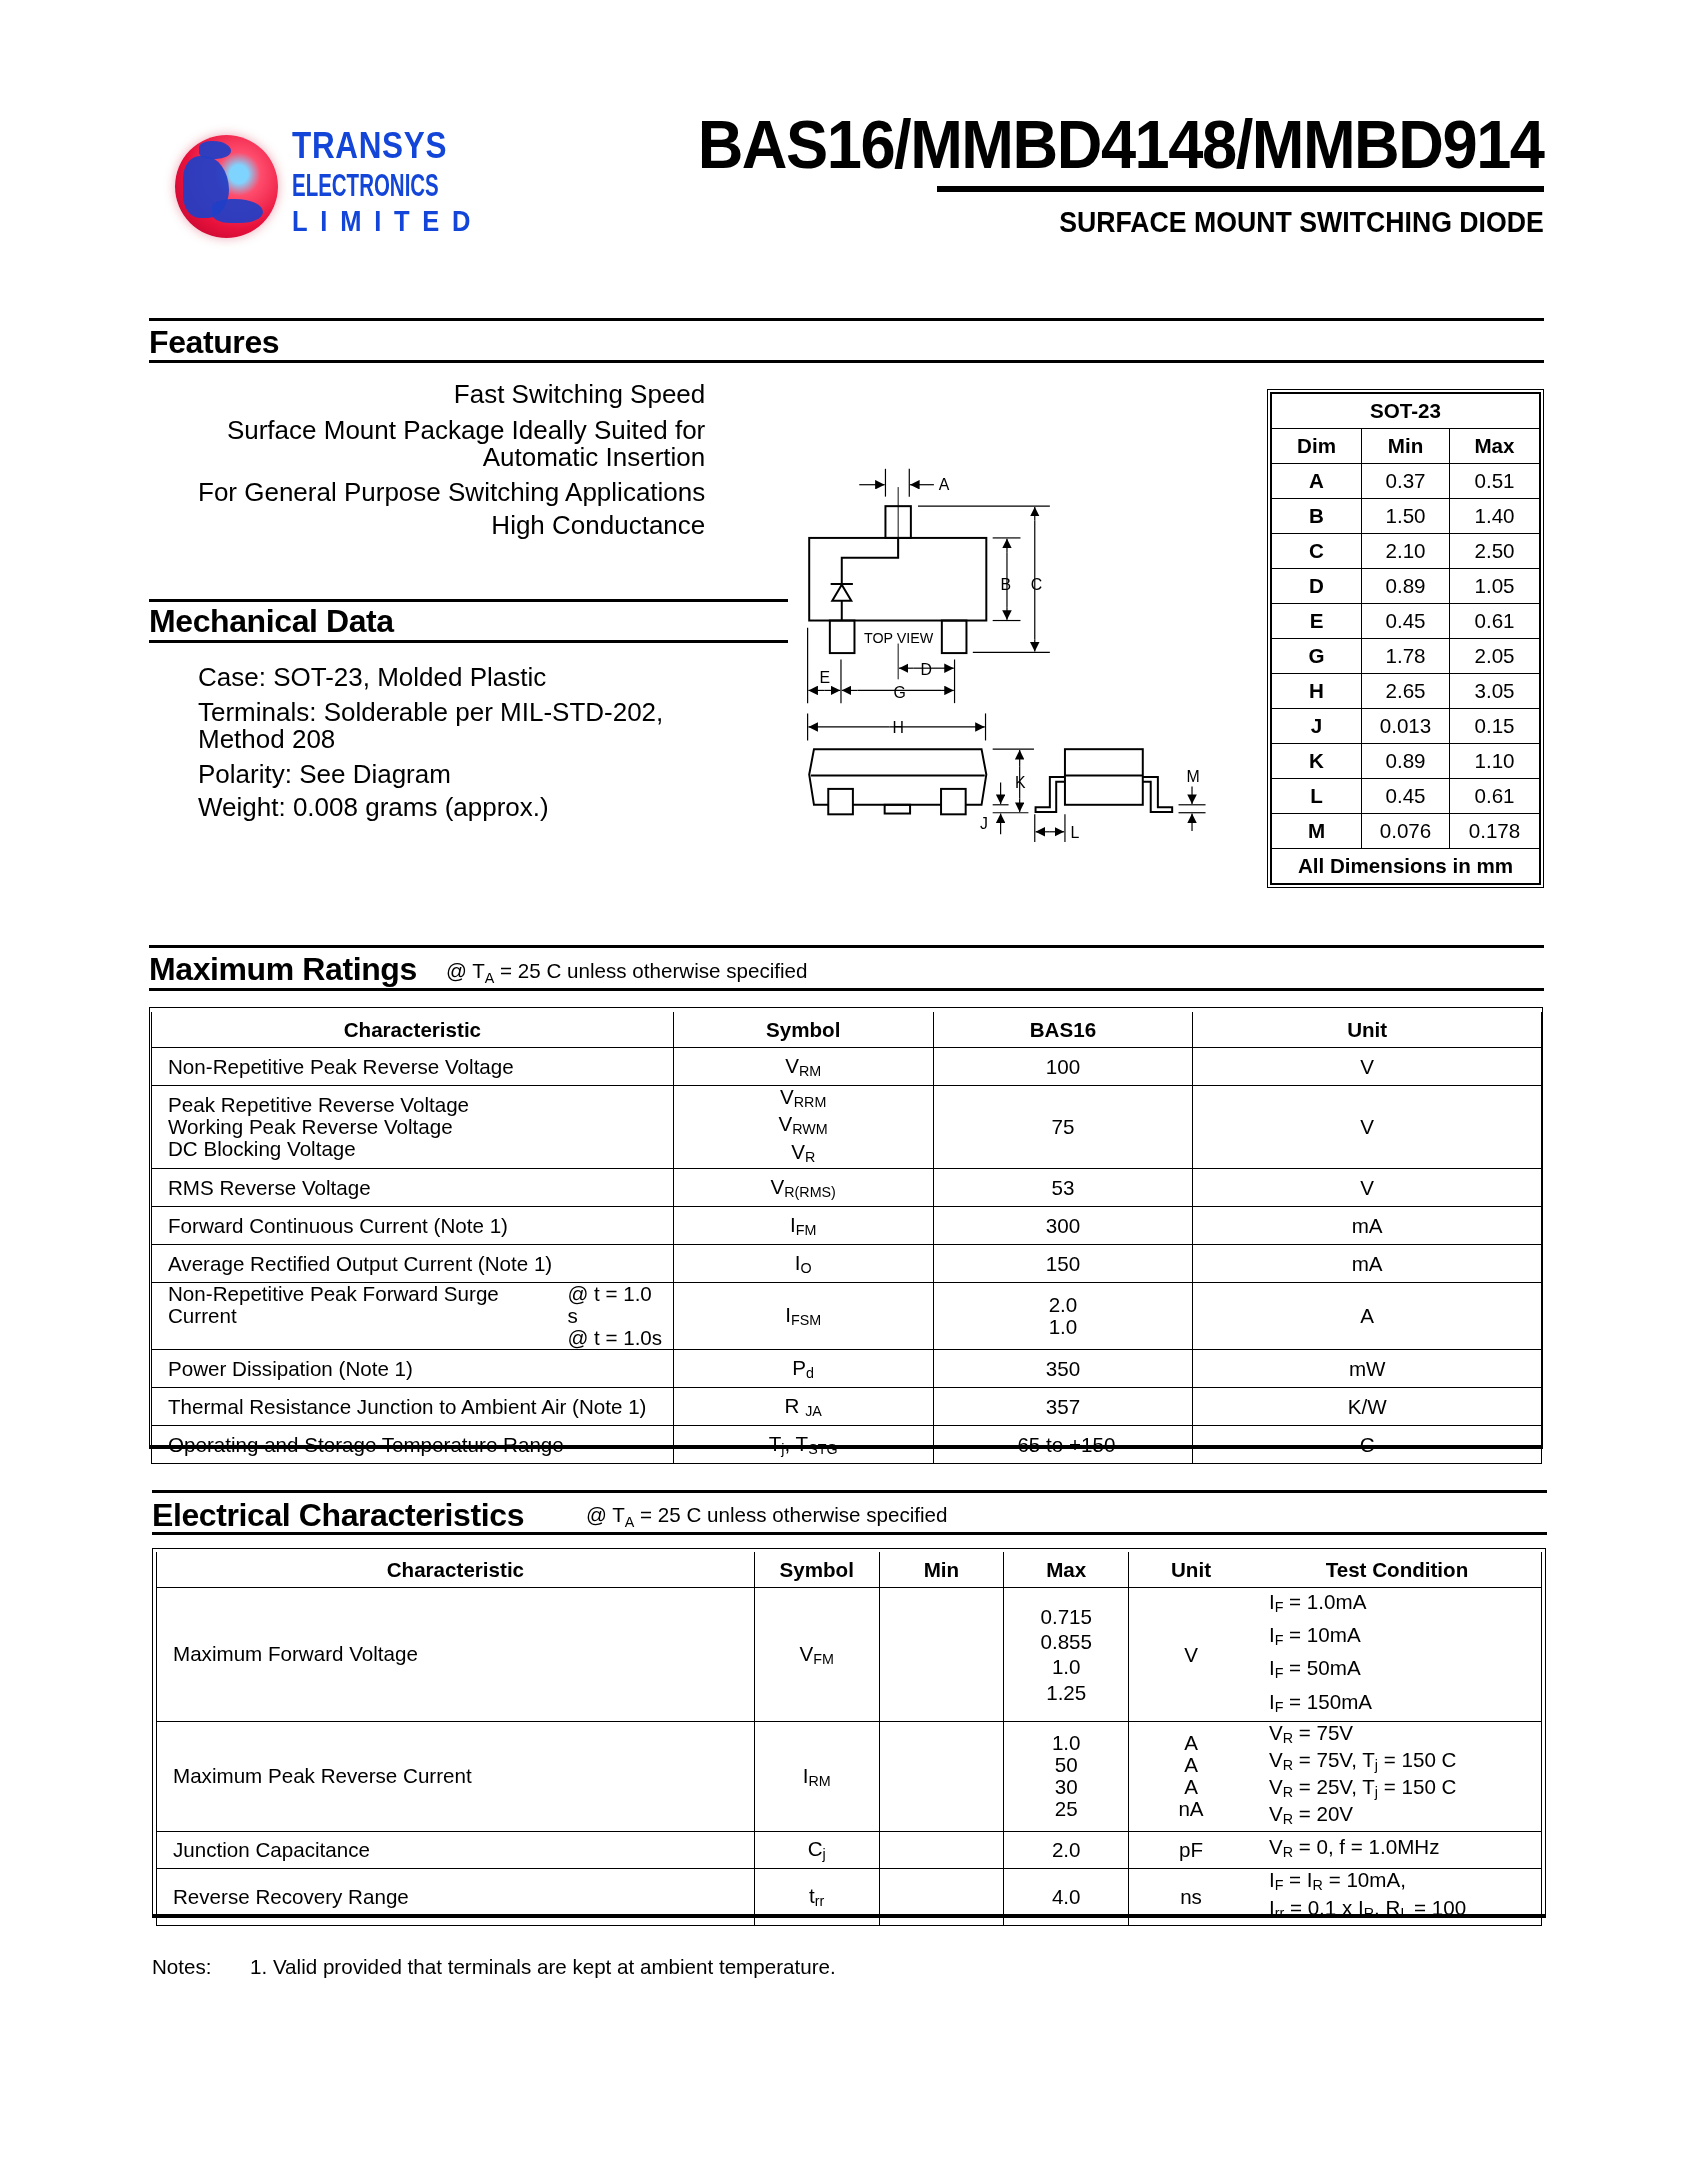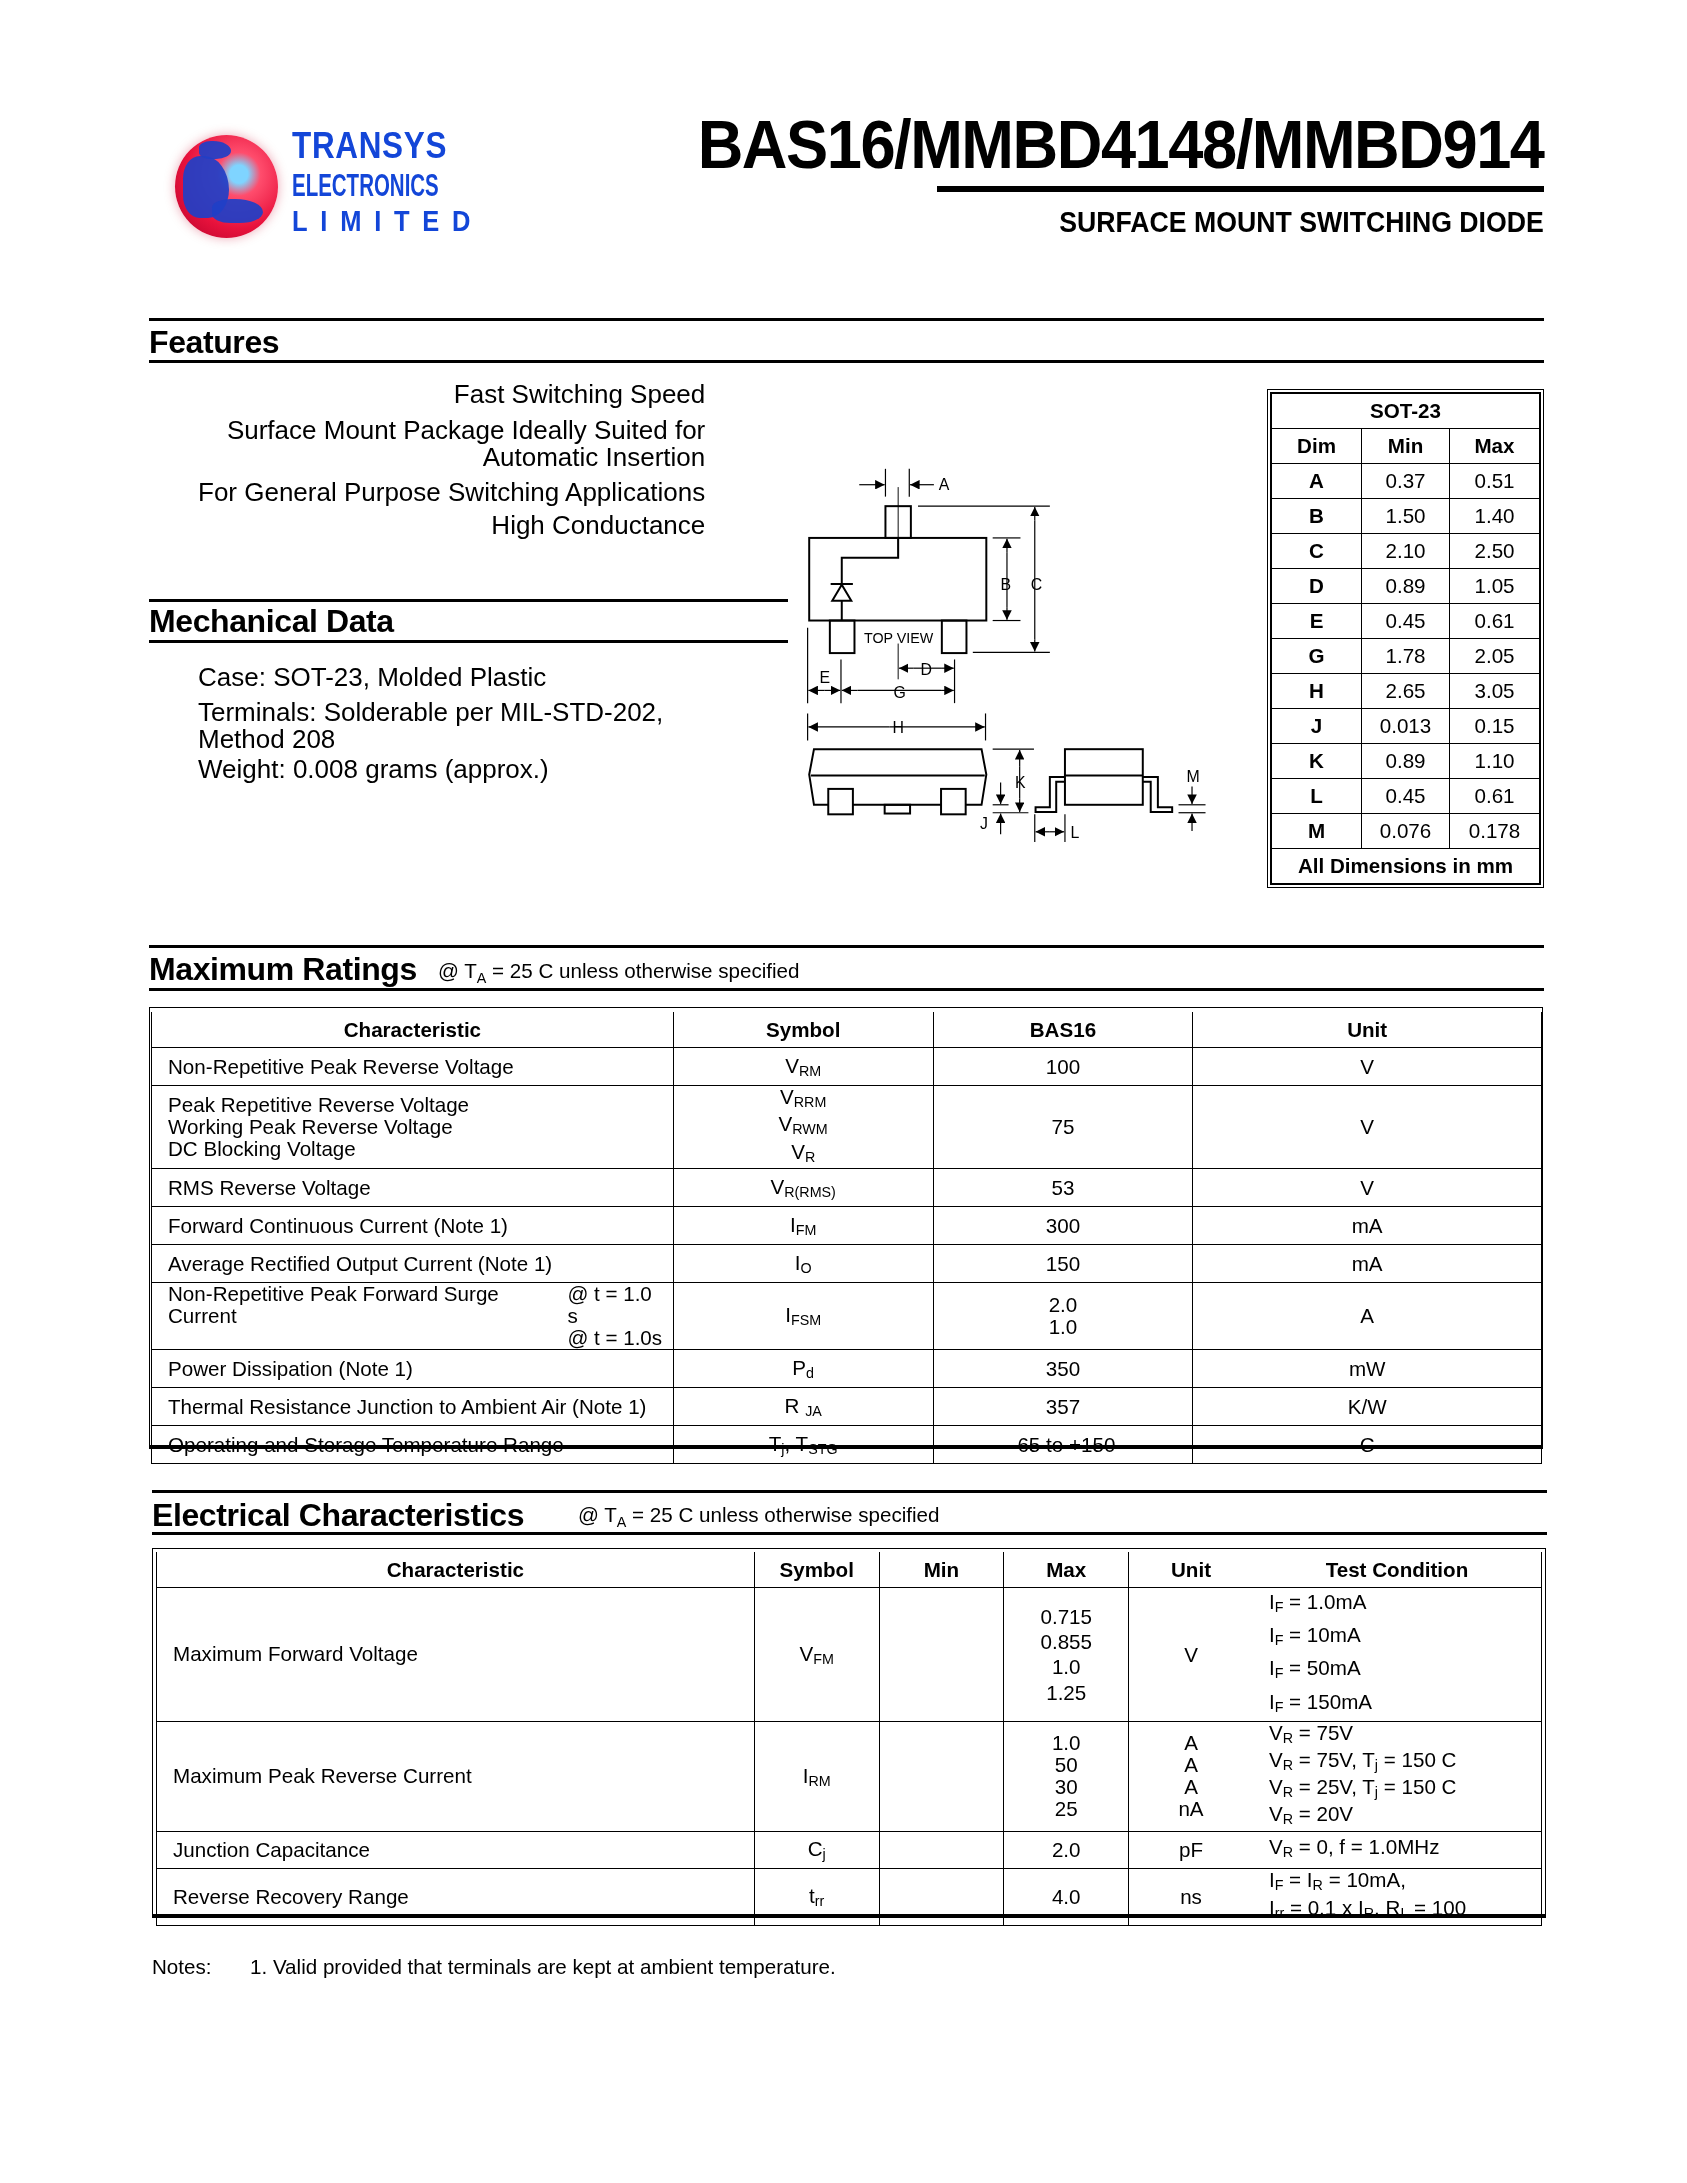--- a/index.html
+++ b/index.html
@@ -21,21 +21,21 @@
 
   
   #part-title { right: 143px; top: 105px; font-size: 68px; font-weight: bold; letter-spacing: -1.6px;
                 transform: scaleX(0.93); transform-origin: right; }
   #title-rule { left: 937px; top: 186px; width: 607px; height: 6.4px; background: #000; }
   #subtitle { right: 143px; top: 206px; font-size: 29px; font-weight: bold; transform: scaleX(0.92); transform-origin: right; }
 
   
   .rule { position: absolute; background: #000; height: 3.2px; }
   .section-title { position: absolute; font-weight: bold; font-size: 32px; letter-spacing: -0.4px; }
-  .section-note { position: absolute; font-size: 20.6px; }
+  .section-note { position: absolute; font-size: 20.6px; margin-left: 8px; }
   .section-note sub { font-size: 14.3px; }
 
   .list { position: absolute; font-size: 26px; line-height: 33px; }
   .list div { margin-bottom: 0px; }
 
   
   #dim-table { left: 1267px; top: 389px; border: 2.4px double #000; border-width: 4px; border-style: double; }
   #dim-table table { border-collapse: collapse; font-size: 20.6px; }
   #dim-table td, #dim-table th { border: 1.6px solid #000; height: 34px; text-align: center; padding: 0; }
   #dim-table th { font-weight: bold; }
@@ -90,20 +90,21 @@
   <div>High Conductance</div>
 </div>
 
 <div class="rule" style="left:149px;top:599px;width:639px;"></div>
 <div class="section-title" style="left:149px;top:603px;">Mechanical Data</div>
 <div class="rule" style="left:149px;top:640px;width:639px;"></div>
 <div class="list" style="left:198px;top:661px;">
   <div>Case: SOT-23, Molded Plastic</div>
   <div style="line-height:27px;margin-top:4.8px;">Terminals: Solderable per MIL-STD-202,</div>
   <div style="line-height:27px;">Method 208</div>
+  <div style="margin-top:4.8px;">Polarity: See Diagram</div>
   <div>Weight: 0.008 grams (approx.)</div>
 </div>
 
 <svg class="abs" style="left:794px;top:445px;" width="445" height="413" viewBox="0 0 560 520" font-family="Liberation Sans, sans-serif" font-size="20">
   <defs>
     <marker id="ah" viewBox="0 0 10 10" refX="10" refY="5" markerWidth="8" markerHeight="8" orient="auto-start-reverse">
       <path d="M0,0 L10,5 L0,10 z" fill="#000"></path>
     </marker>
   </defs>
   <g stroke="#000" stroke-width="2.5" fill="none">

